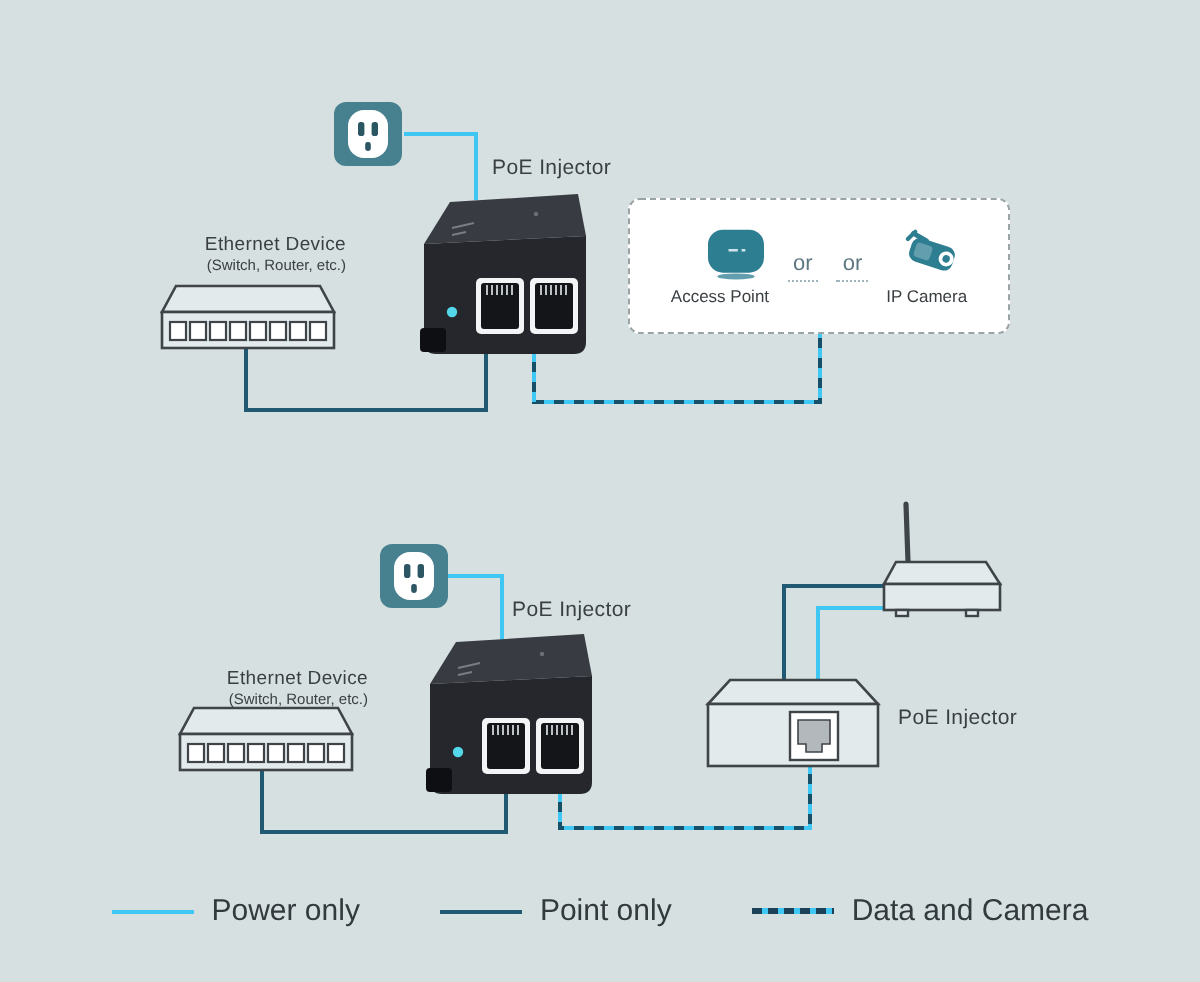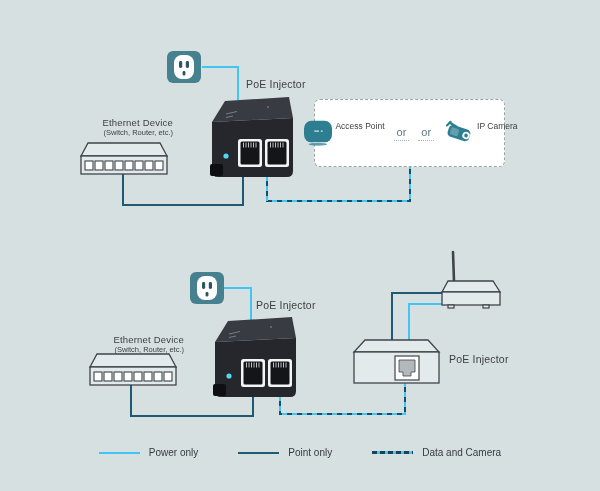--- a/index.html
+++ b/index.html
@@ -22,31 +22,31 @@
   .label.small{font-size:9.5px;}
   .label.tiny{font-size:7.5px;letter-spacing:0;}
   .label.center{text-align:right;}
   
   .devices-box{
     position:absolute;left:314px;top:99px;width:191px;height:68px;
     background:#ffffff;border:1.5px dashed #9aa3a6;border-radius:6px;
     box-sizing:border-box;z-index:2;
     display:flex;align-items:center;justify-content:center;gap:9px;
   }
-  .dev-group{display:flex;align-items:flex-start;}
+  .dev-group{display:flex;flex-direction:column;align-items:flex-end;}
   .dev-group .dev-label{font-size:8.5px;margin-top:2px;color:#3a3f42;white-space:nowrap;}
   .or-sep{
     font-size:11px;color:#5d7880;align-self:center;
     border-bottom:1px dotted #9fb4bb;padding:0 3px 2px;
   }
   
   .legend{
     position:absolute;left:0;top:447px;width:600px;z-index:3;
     display:flex;align-items:center;justify-content:center;gap:9px;
-    font-size:10px;color:#333a3e;
+    font-size:15px;color:#333a3e;
   }
   .legend .gap{width:22px;}
   .lg-line{display:inline-block;width:41px;height:2px;}
   .lg-power{background:#3fc6f3;}
   .lg-data{background:#1f5972;}
   .lg-dp{height:3px;background:repeating-linear-gradient(90deg,#1c4258 0 5px,#3fc8f4 5px 8px);}
 </style>
 </head>
 <body>
 

